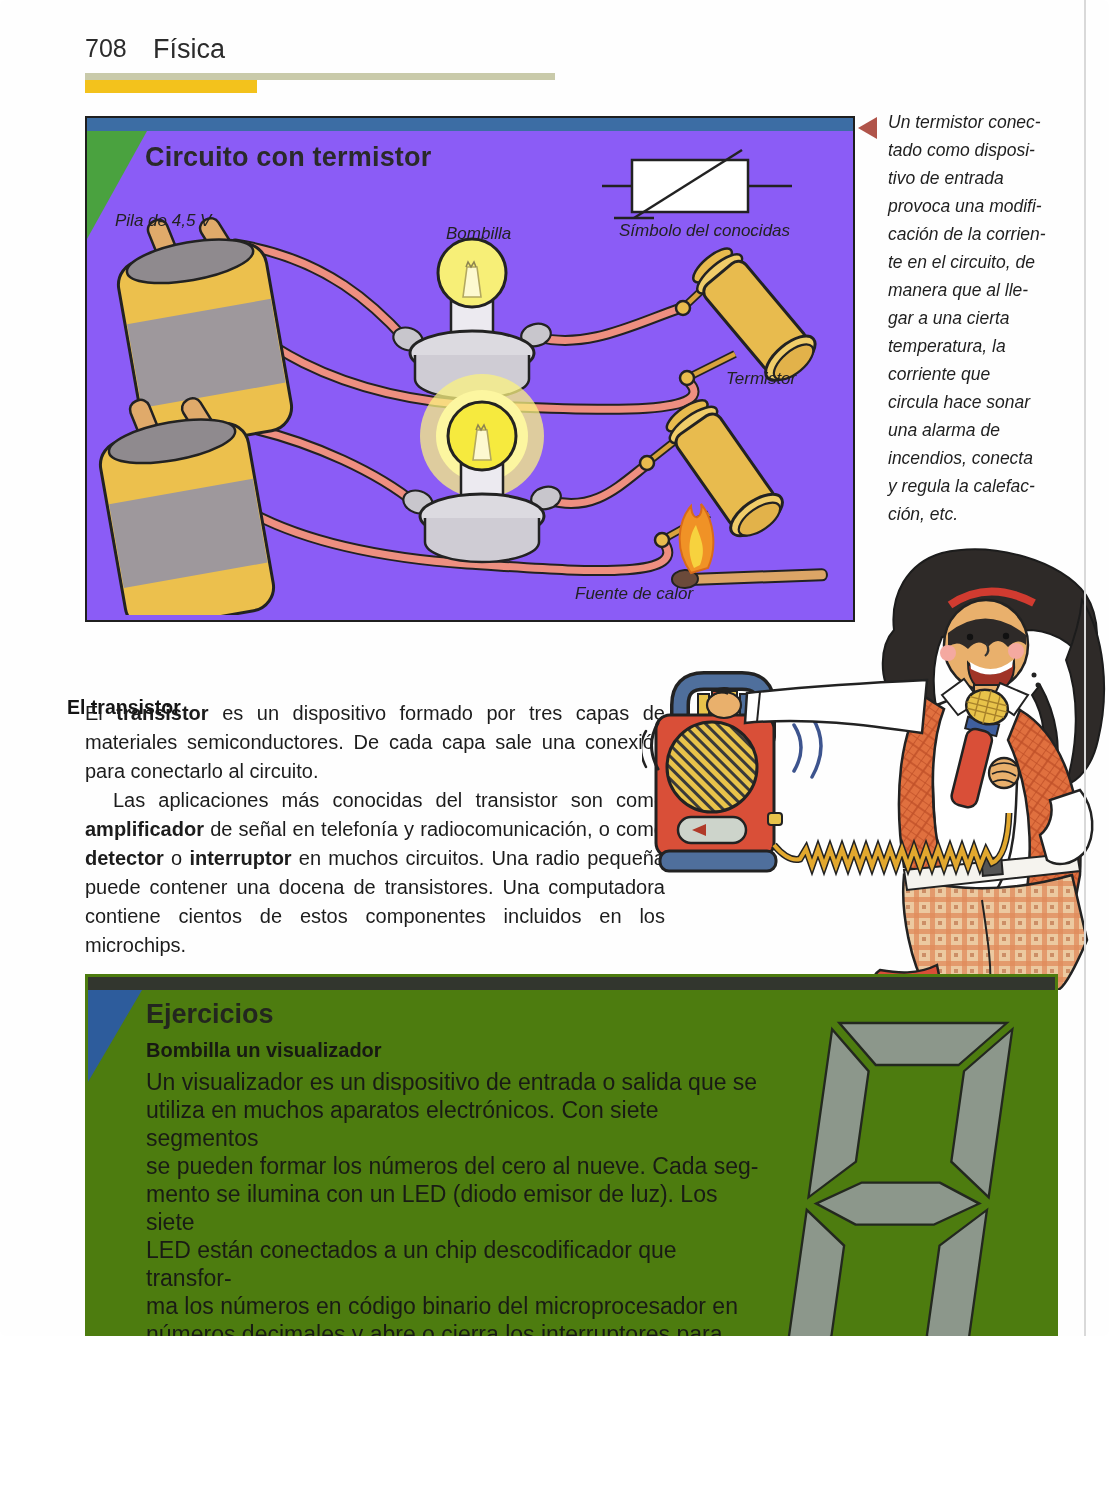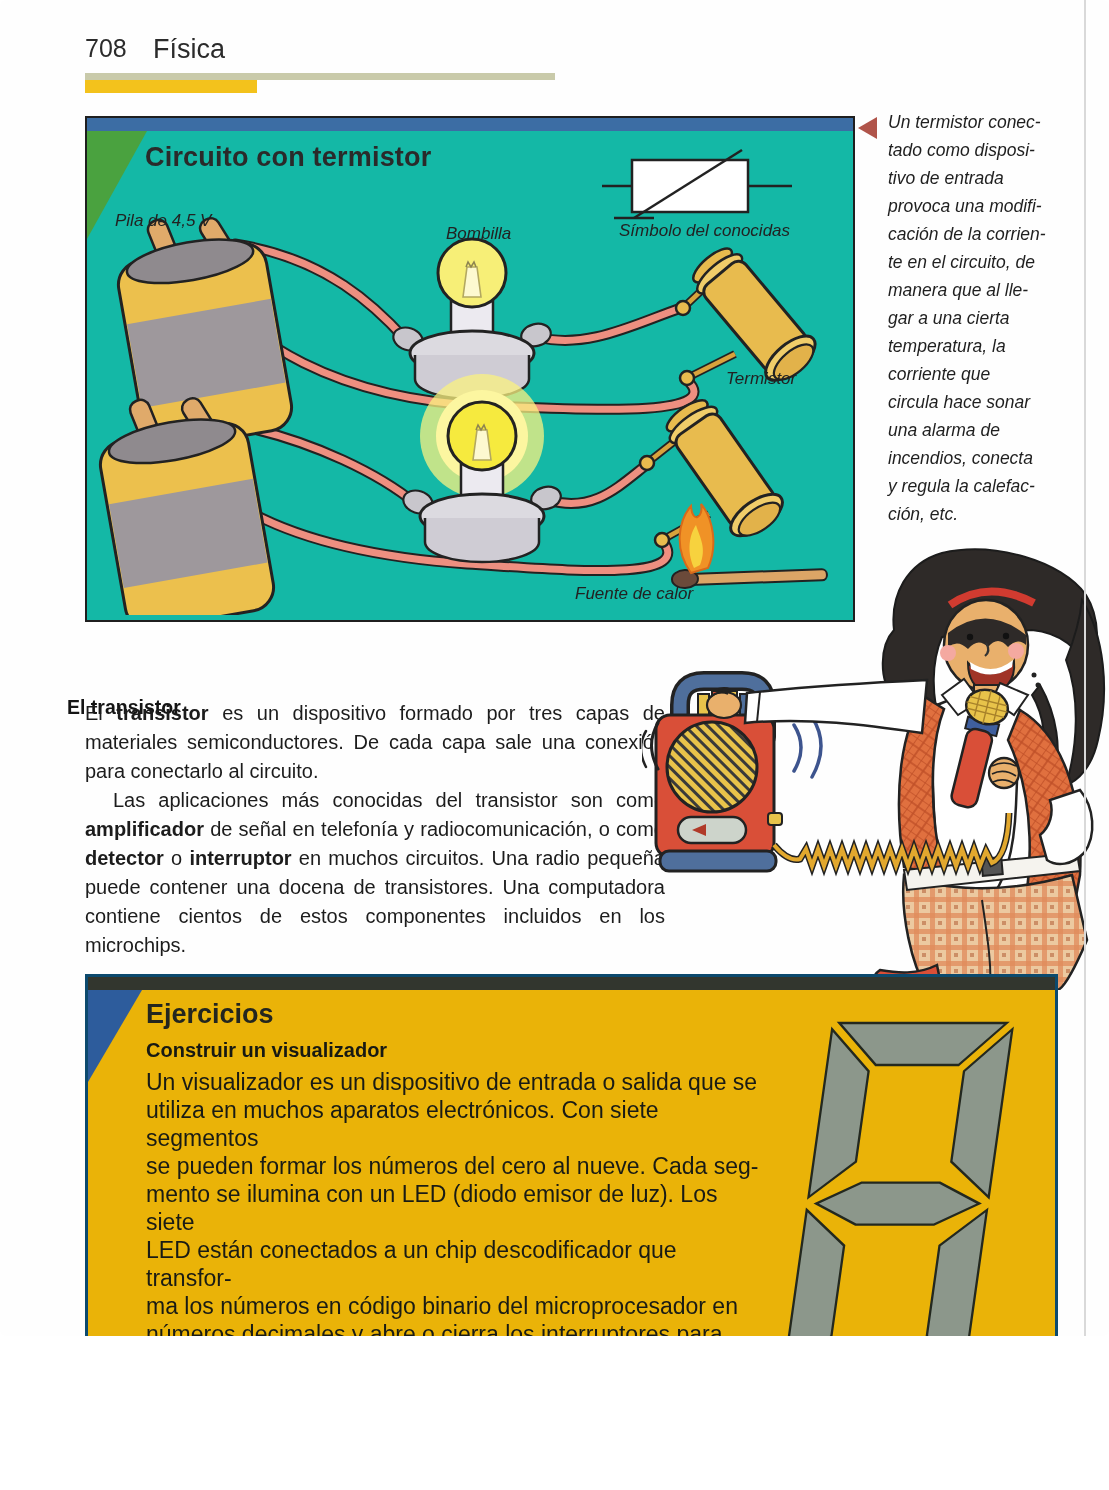--- a/index.html
+++ b/index.html
@@ -5,21 +5,21 @@
   html,body{margin:0;padding:0;background:#ffffff;}
   #page{position:relative;width:1109px;height:1336px;background:#fefefe;overflow:hidden;
         font-family:Liberation Sans, sans-serif;color:#1c1c1c;border-radius:6px;}
   .abs{position:absolute;}
   
   #hdr-num{left:85px;top:34px;font-size:25px;color:#2b2b2b;}
   #hdr-sub{left:153px;top:34px;font-size:27px;color:#2b2b2b;}
   #rule-olive{left:85px;top:73px;width:470px;height:7px;background:#c9caaa;}
   #rule-yellow{left:85px;top:80px;width:172px;height:13px;background:#f3c21c;}
   
-  #tbox{left:85px;top:116px;width:766px;height:502px;border:2.5px solid #1f1f1f;background:#14b8a6;}
+  #tbox{left:85px;top:116px;width:766px;height:502px;border:2.5px solid #1f1f1f;background:#8b5cf6;}
   #tbox-bar{left:0;top:0;width:100%;height:13px;background:#3c6da4;}
   #tbox-tri{left:0;top:13px;width:60px;height:108px;background:#4aa23f;
             clip-path:polygon(0 0,100% 0,0 100%);}
   #tbox-title{left:58px;top:24px;font-size:27px;font-weight:bold;color:#2a2a2a;letter-spacing:.2px;}
   .ill-label{font-style:italic;font-size:17px;color:#222;white-space:nowrap;}
   #lbl-battery{left:28px;top:93px;}
   #lbl-bulb{left:359px;top:106px;}
   #lbl-symbol{left:532px;top:103px;}
   #lbl-termistor{left:639px;top:251px;}
   #lbl-fuente{left:488px;top:466px;}
@@ -31,21 +31,21 @@
   #note-text{left:888px;top:108px;width:192px;font-size:17.5px;font-style:italic;
              line-height:28px;color:#1f1f1f;white-space:pre-line;}
   
   #tr-head{left:67px;top:648px;font-size:19.5px;font-weight:bold;color:#141414;margin-top:48px;}
   #tr-body{left:85px;top:699px;width:580px;font-size:20px;line-height:29px;text-align:justify;}
   #tr-body p{margin:0;}
   #tr-body p.ind{text-indent:28px;}
   
   #girl-svg{left:642px;top:545px;}
   
-  #ebox{left:85px;top:974px;width:967px;height:428px;border:3px solid #0c4a6e;background:#eab308;}
+  #ebox{left:85px;top:974px;width:967px;height:428px;border:3px solid #4d7c0f;background:#4d7c0f;}
   #ebox-bar{left:0;top:0;width:100%;height:13px;background:#32362e;}
   #ebox-tri{left:0;top:13px;width:54px;height:92px;background:#2d5c9c;
             clip-path:polygon(0 0,100% 0,0 100%);}
   #ebox-title{left:58px;top:22px;font-size:27px;font-weight:bold;color:#23261f;}
   #ebox-sub{left:58px;top:62px;font-size:20px;font-weight:bold;color:#171913;}
   .ebody{left:58px;width:615px;font-size:23px;line-height:28px;color:#191b15;white-space:pre-line;}
   #ebox-p1{top:91px;}
   #ebox-p2{top:330px;}
   #seg-svg{left:690px;top:36px;}
   
@@ -326,21 +326,21 @@
     <g>
       <circle cx="362" cy="228" r="15" fill="#e9b06c" stroke="#222" stroke-width="2.3"></circle>
       <path d="M350,221 q12,-6 24,0 M350,229 q12,-6 24,2 M351,237 q11,-5 22,2" stroke="#222" stroke-width="1.7" fill="none"></path>
     </g>
   </svg>
 
   <div class="abs" id="ebox">
     <div class="abs" id="ebox-bar"></div>
     <div class="abs" id="ebox-tri"></div>
     <div class="abs" id="ebox-title">Ejercicios</div>
-    <div class="abs" id="ebox-sub">Construir un visualizador</div>
+    <div class="abs" id="ebox-sub">Bombilla un visualizador</div>
     <div class="abs ebody" id="ebox-p1">Un visualizador es un dispositivo de entrada o salida que se
 utiliza en muchos aparatos electrónicos. Con siete segmentos
 se pueden formar los números del cero al nueve. Cada seg-
 mento se ilumina con un LED (diodo emisor de luz). Los siete
 LED están conectados a un chip descodificador que transfor-
 ma los números en código binario del microprocesador en
 números decimales y abre o cierra los interruptores para que
 se enciendan los LED correspondientes.</div>
 
     <svg class="abs" id="seg-svg" width="270" height="390" viewBox="0 0 270 390">

